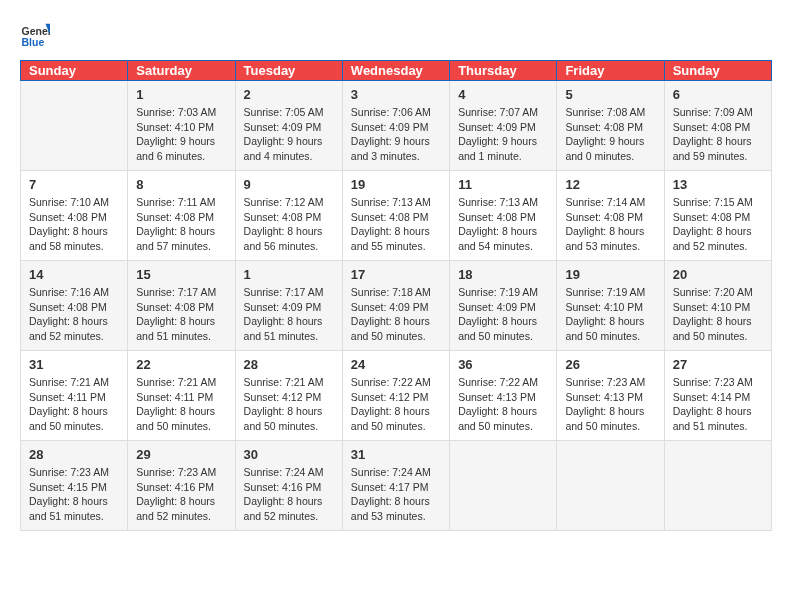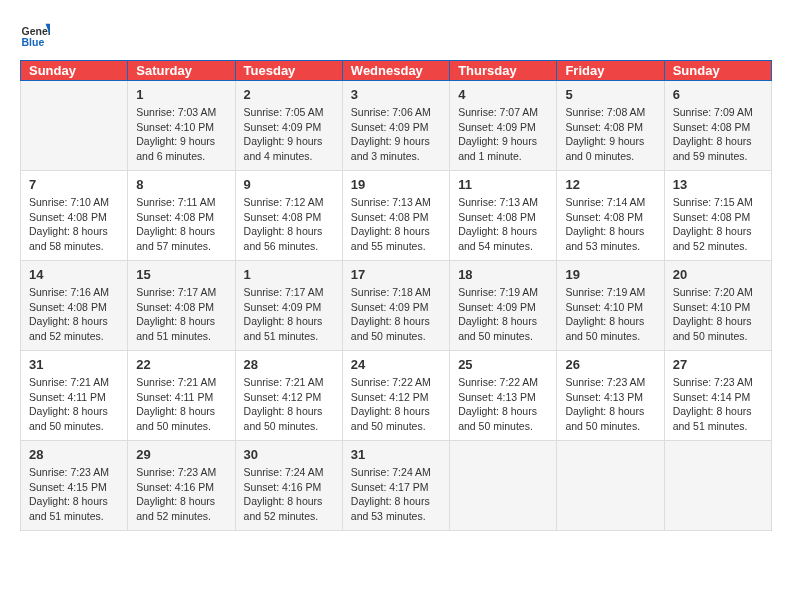--- a/index.html
+++ b/index.html
@@ -223,21 +223,21 @@
         </td>
         <td>
           <span class="day-number">28</span>
           <div class="day-info">Sunrise: 7:21 AM<br>Sunset: 4:12 PM<br>Daylight: 8 hours and 50 minutes.</div>
         </td>
         <td>
           <span class="day-number">24</span>
           <div class="day-info">Sunrise: 7:22 AM<br>Sunset: 4:12 PM<br>Daylight: 8 hours and 50 minutes.</div>
         </td>
         <td>
-          <span class="day-number">25</span>
+          <span class="day-number">36</span>
           <div class="day-info">Sunrise: 7:22 AM<br>Sunset: 4:13 PM<br>Daylight: 8 hours and 50 minutes.</div>
         </td>
         <td>
           <span class="day-number">26</span>
           <div class="day-info">Sunrise: 7:23 AM<br>Sunset: 4:13 PM<br>Daylight: 8 hours and 50 minutes.</div>
         </td>
         <td>
           <span class="day-number">27</span>
           <div class="day-info">Sunrise: 7:23 AM<br>Sunset: 4:14 PM<br>Daylight: 8 hours and 51 minutes.</div>
         </td>

